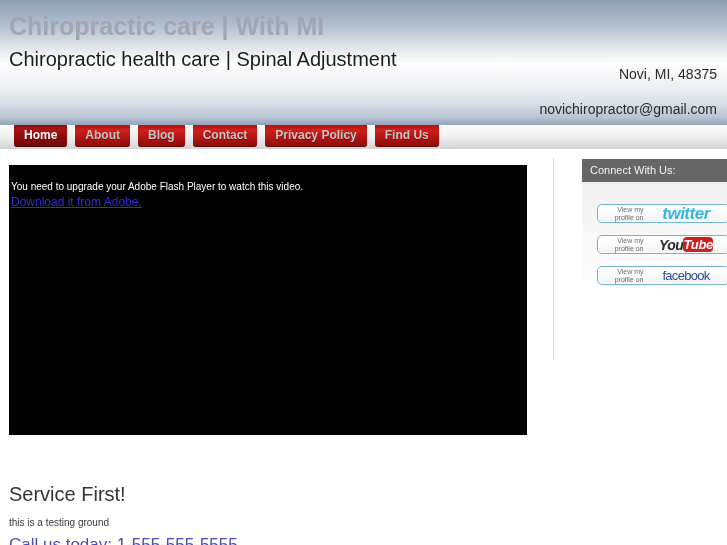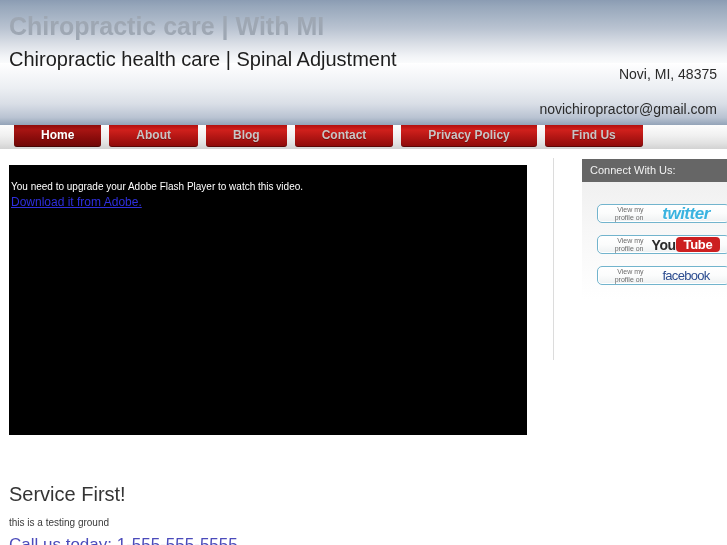--- a/index.html
+++ b/index.html
@@ -74,21 +74,21 @@
     left: 14px; top: 125px;
     height: 22px;
     display: flex;
     align-items: flex-start;
     gap: 8px;
     list-style: none;
   }
   .nav-item {
     height: 22px;
     line-height: 21px;
-    padding: 0 27px;
+    padding: 0 10px;
     font-size: 12px;
     font-weight: bold;
     color: #c9c4c4;
     text-align: center;
     cursor: pointer;
     border-radius: 0 0 3px 3px;
     background: linear-gradient(to bottom, #b2100f 0%, #d0201c 22%, #b01513 58%, #8c0b0a 100%);
     box-shadow: inset 0 -1px 0 rgba(0,0,0,0.35);
     white-space: nowrap;
     text-shadow: 0 1px 0 rgba(0,0,0,0.30);
@@ -224,34 +224,35 @@
     font-style: italic;
     color: #3ab3e0;
     letter-spacing: -0.5px;
     text-shadow: 0 1px 0 #ffffff;
   }
 
   .logo-youtube {
     display: flex;
     align-items: center;
     gap: 0;
+    font-style: italic;
   }
   .logo-youtube .yt-you {
     font-size: 14px;
     font-weight: bold;
     color: #2b2b2b;
     letter-spacing: -0.5px;
   }
   .logo-youtube .yt-tube {
     font-size: 13px;
     font-weight: bold;
     color: #ffffff;
     background: #cc1f20;
     border-radius: 4px;
-    padding: 0 8px;
+    padding: 0 0;
     letter-spacing: -0.3px;
   }
 
   .logo-facebook {
     font-size: 13px;
     font-weight: normal;
     color: #2b4b8f;
     letter-spacing: -0.7px;
   }
 </style>

